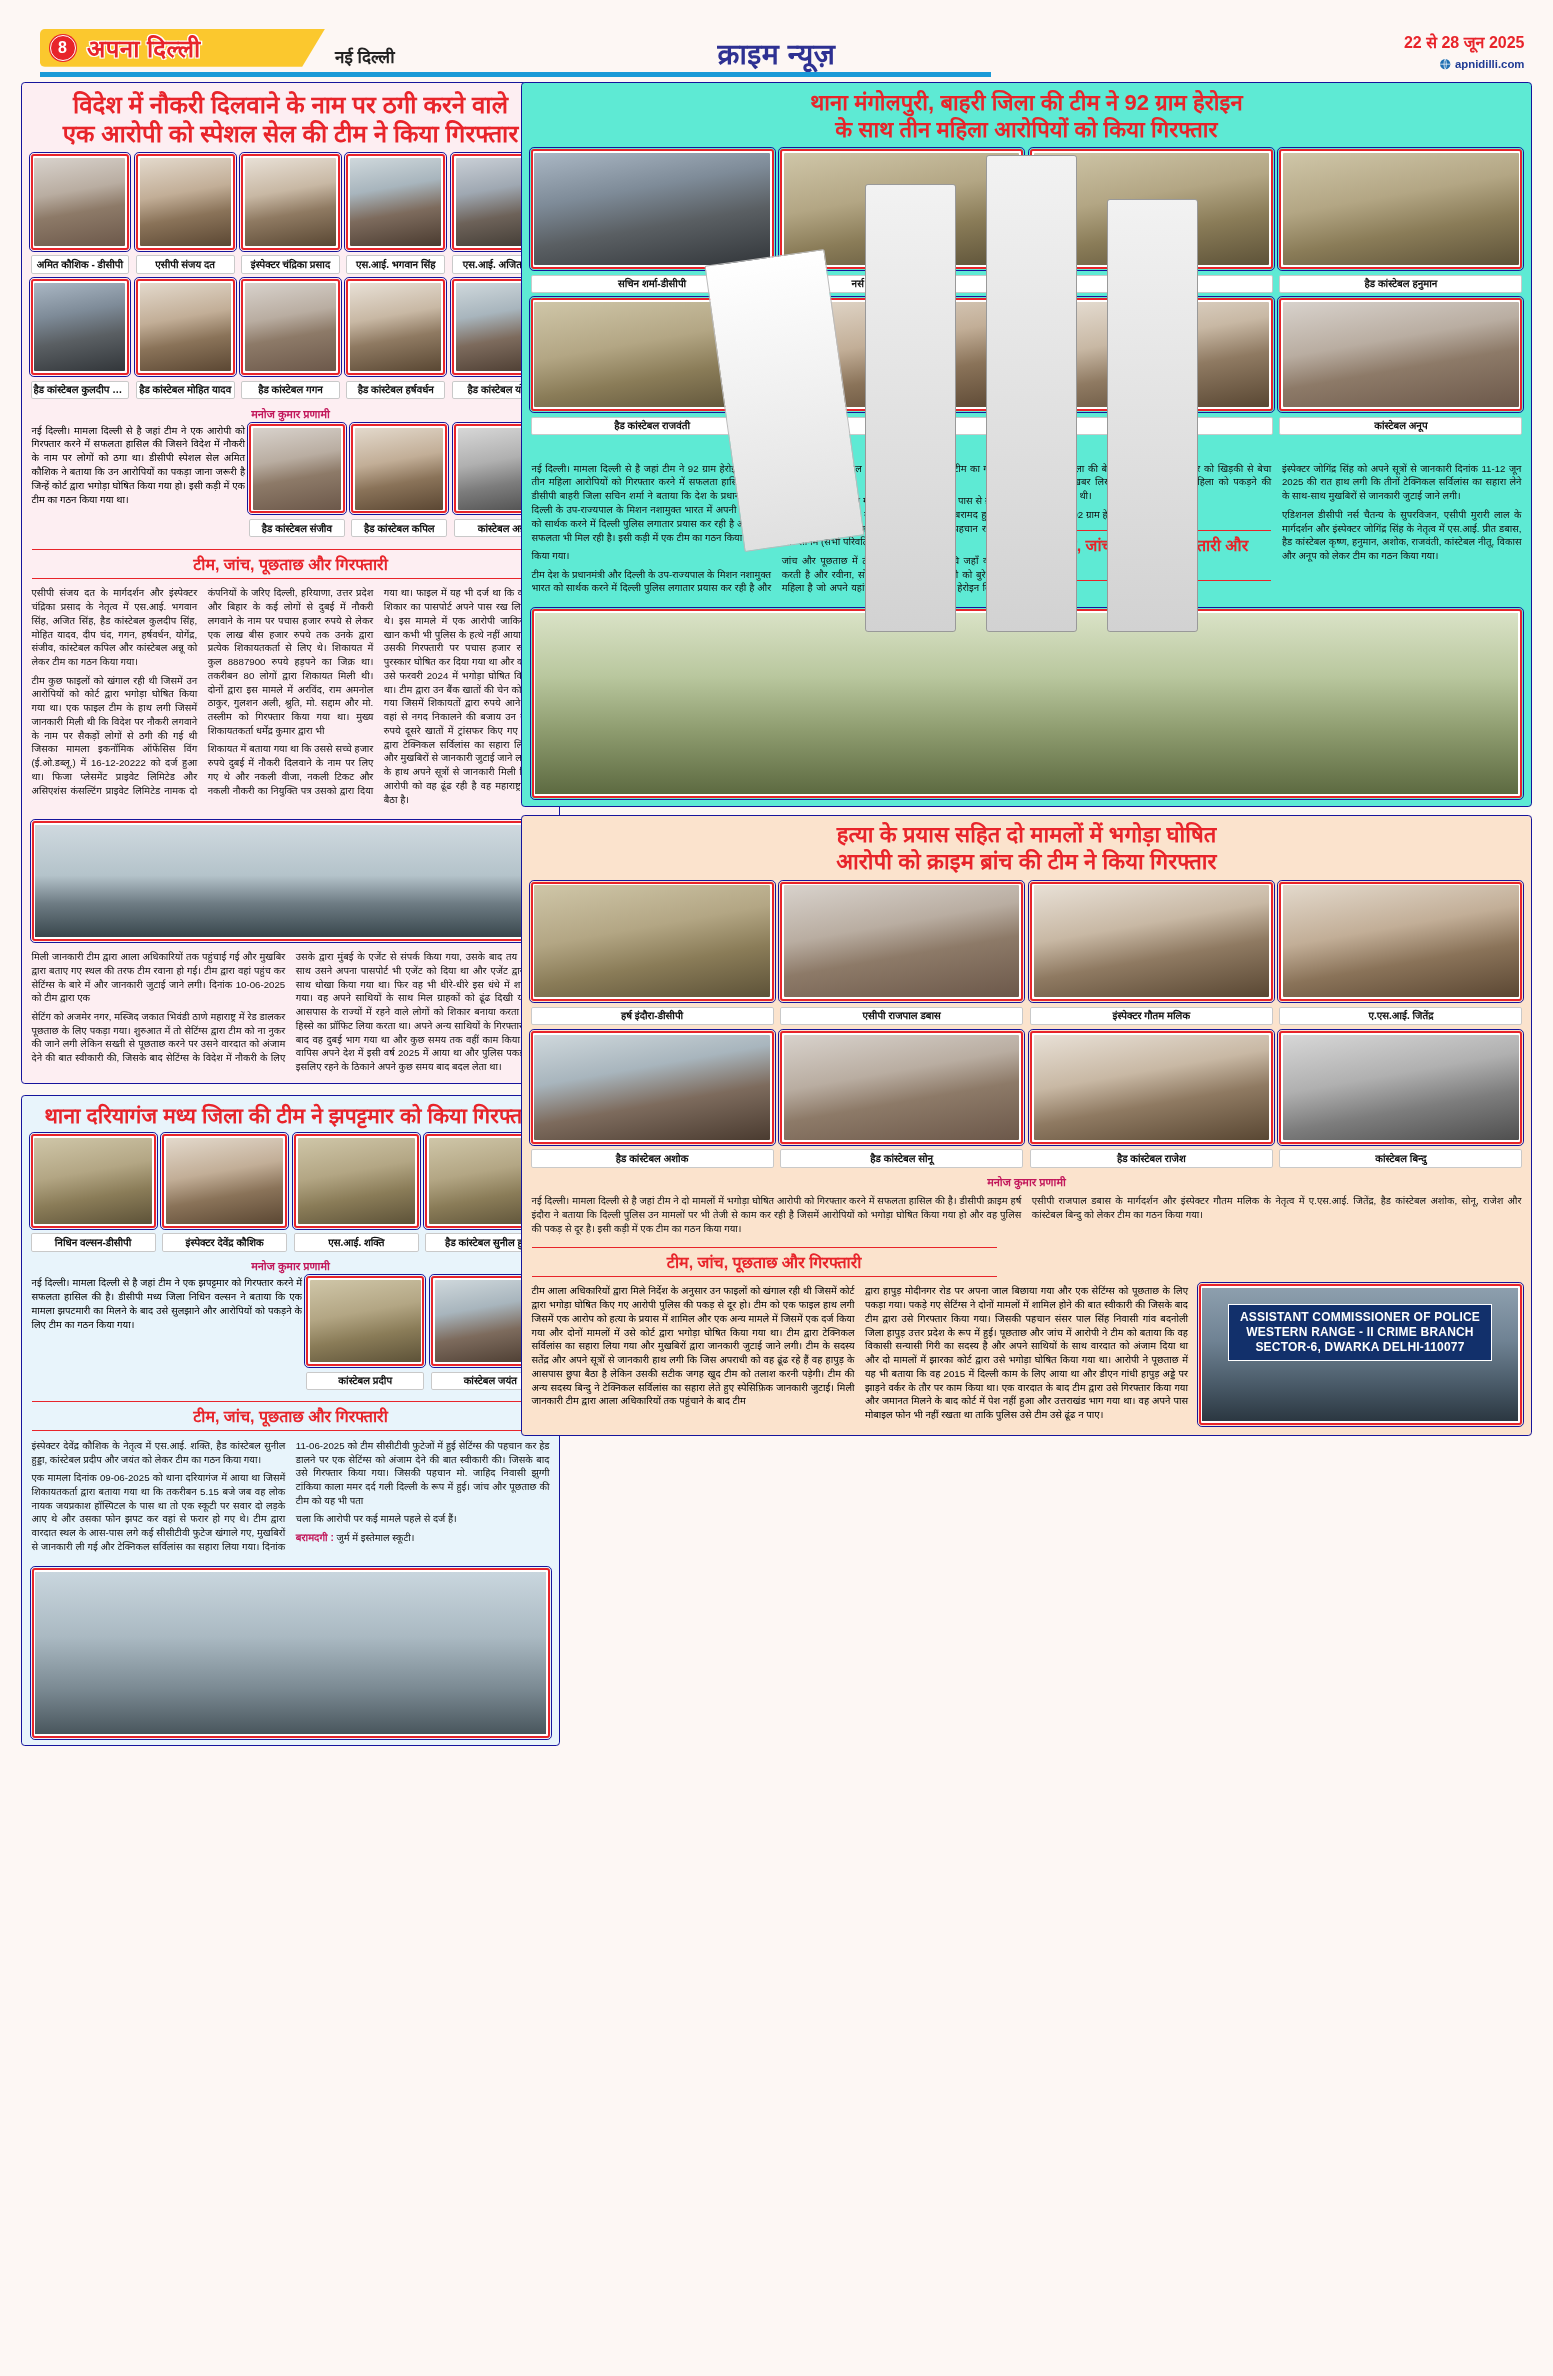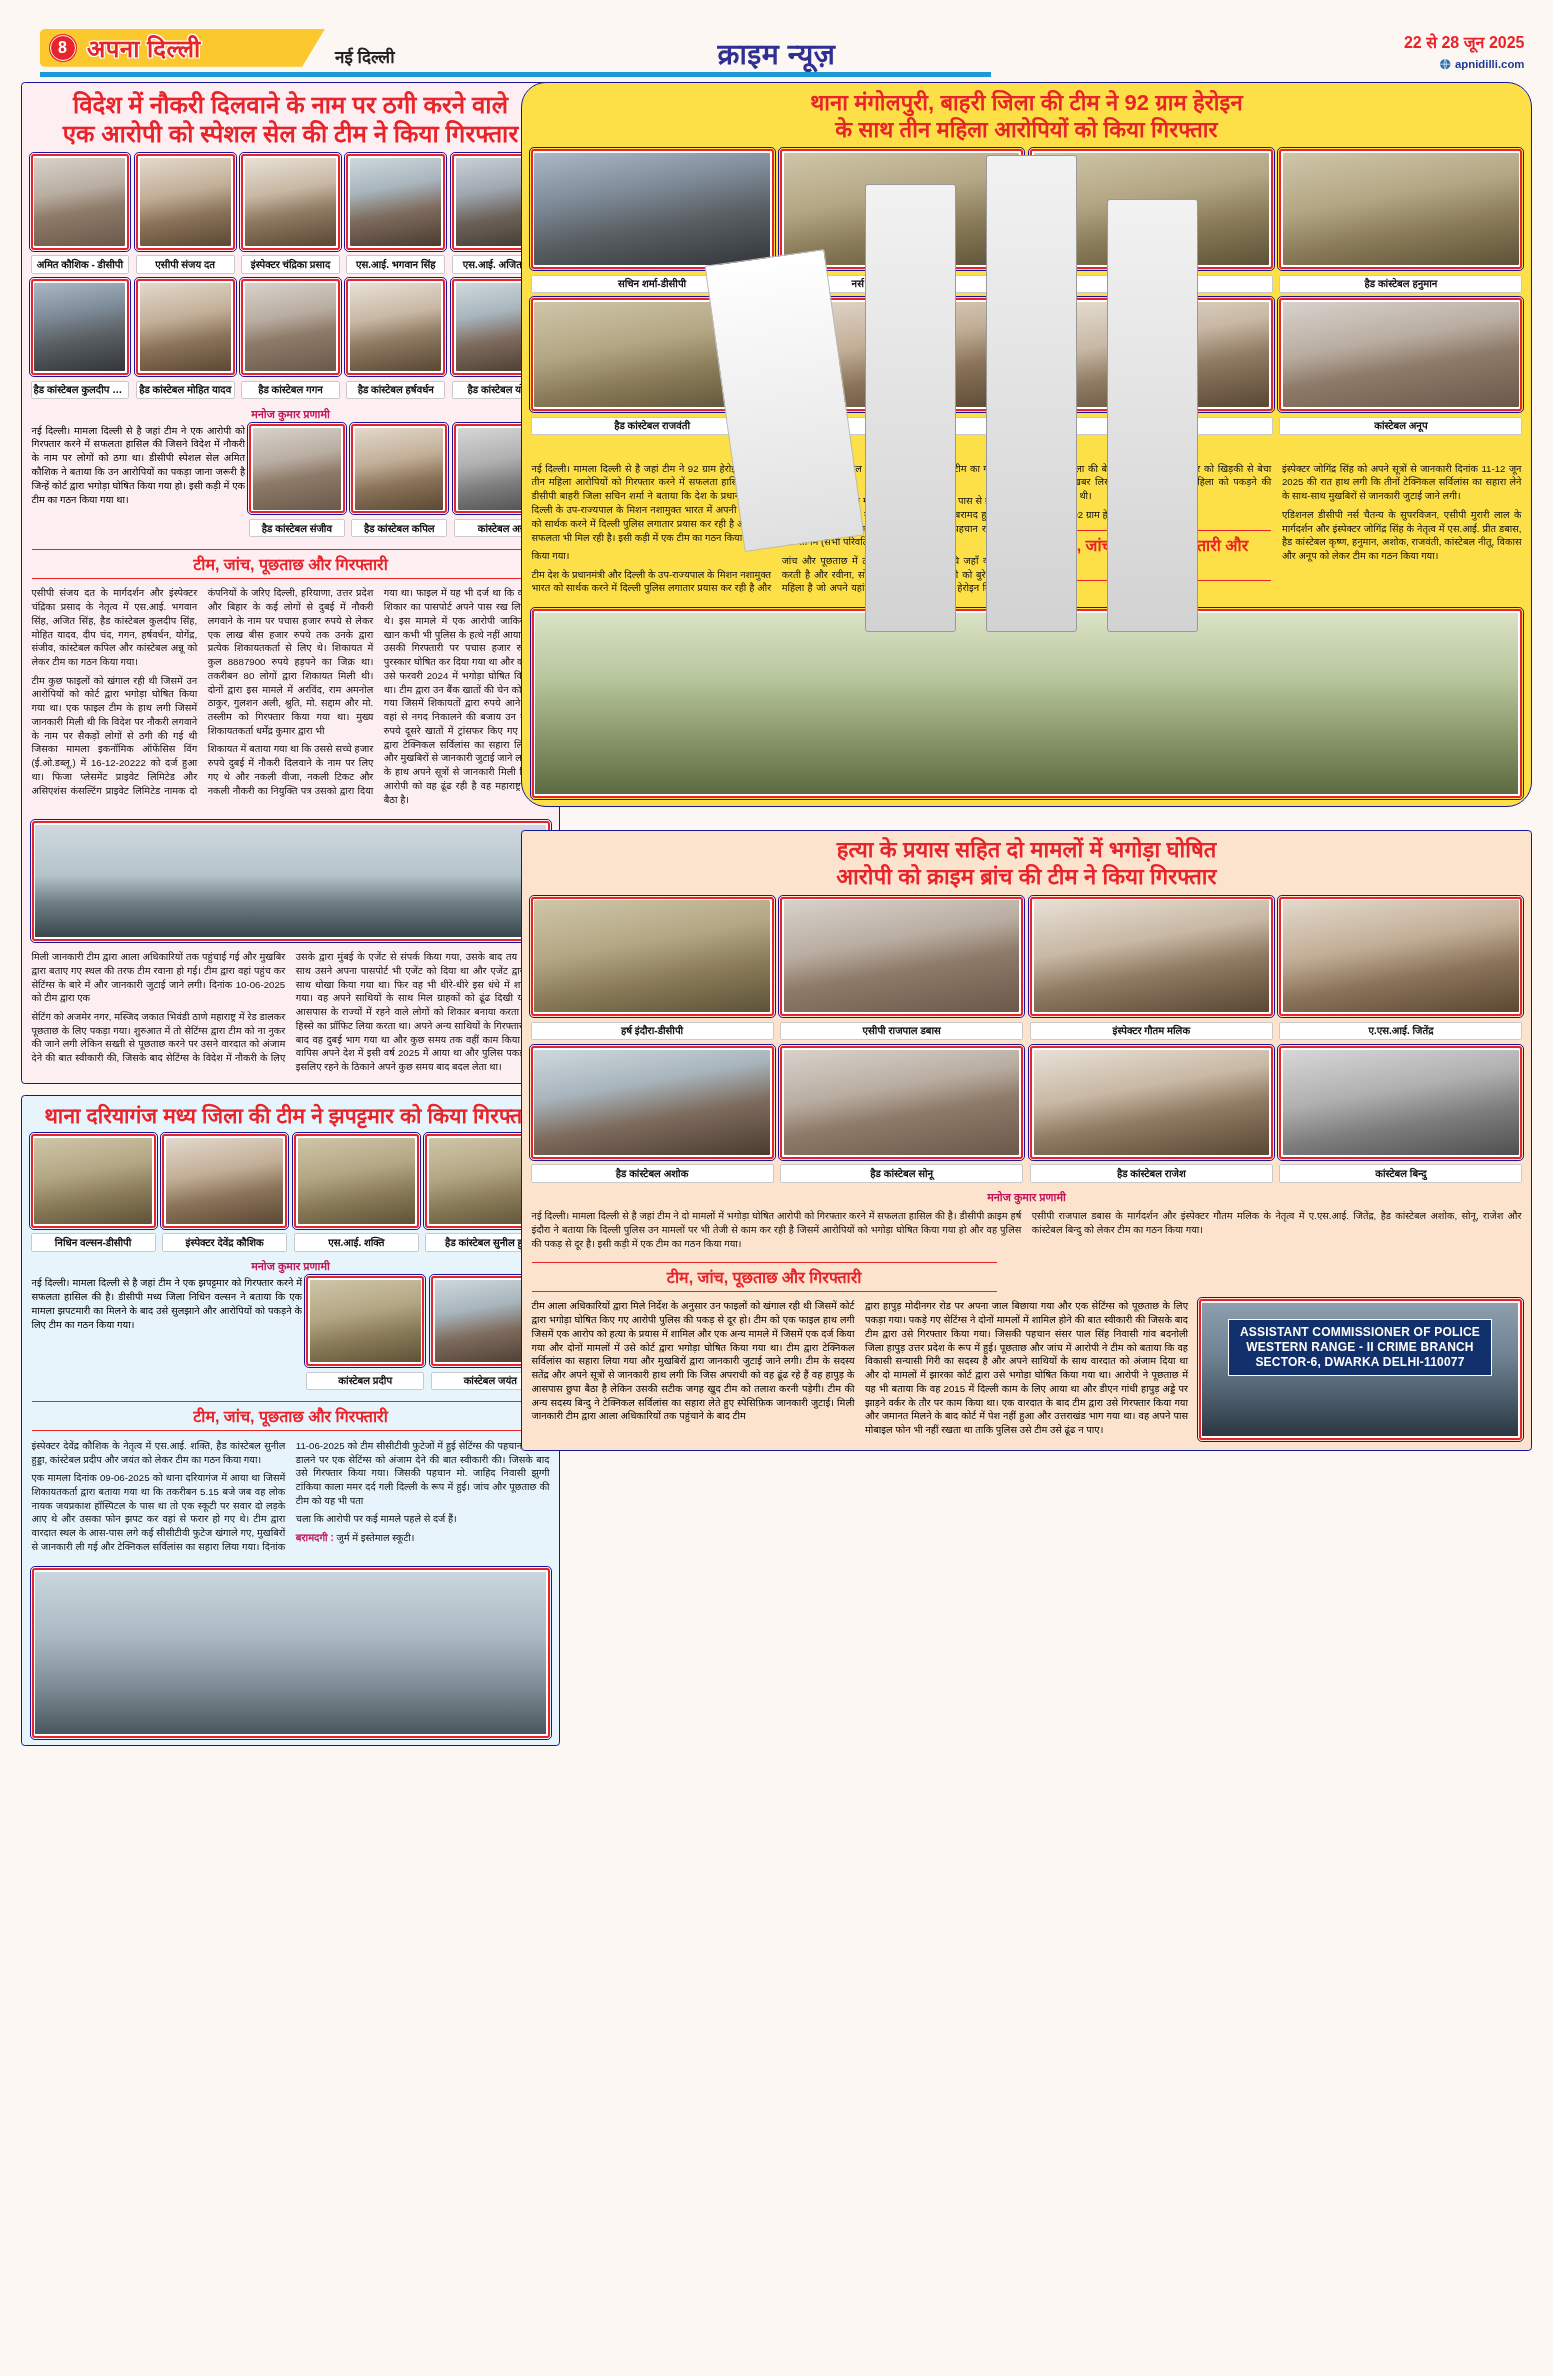--- a/index.html
+++ b/index.html
@@ -43,21 +43,21 @@
   .site-txt { font-size: 11.4px; color: #1f3a93; font-weight: 600; }
   .blue-rule { position: absolute; left: 40px; top: 49px; width: 951px; height: 4.8px; background: #1a9ad7; }
 
   
   .col-left  { position: absolute; left: 21px;  top: 82px; width: 539px; }
   .col-right { position: absolute; left: 521px; top: 82px; width: 1011px; }
 
   
   .article { border: 1.9px solid #16159c; border-radius: 3.8px; position: relative; overflow: hidden; }
   .art-pink   { background: #fdeef2; }
-  .art-green  { background: #fde047; border-radius: 25px; }
+  .art-green  { background: #5eead4; }
   .art-peach  { background: #fbe3cd; }
   .art-lblue  { background: #e8f4fb; }
 
   .headline {
     text-align: center; color: #e8242a; font-weight: bold;
     line-height: 1.22; padding: 6.7px 9.5px 5.7px; letter-spacing: 0.1px;
   }
   .hl-lg { font-size: 24px; }
   .hl-md { font-size: 22px; }
   .hl-sm { font-size: 21px; }
@@ -441,21 +441,21 @@
           <div style="position:absolute;left:34%;top:14%;width:9%;height:62%;background:linear-gradient(180deg,#f2f2f2,#d2d2d2);border:1px solid #999;border-radius:2.9px;"></div>
           <div style="position:absolute;left:46%;top:10%;width:9%;height:66%;background:linear-gradient(180deg,#f2f2f2,#d2d2d2);border:1px solid #999;border-radius:2.9px;"></div>
           <div style="position:absolute;left:58%;top:16%;width:9%;height:60%;background:linear-gradient(180deg,#f2f2f2,#d2d2d2);border:1px solid #999;border-radius:2.9px;"></div>
           <div style="position:absolute;left:20%;top:24%;width:12%;height:40%;background:linear-gradient(180deg,#ffffff,#e0e0e0);border:1px solid #bbb;border-radius:1.9px;transform:rotate(-8deg);"></div>
         </div>
       </div>
     </div>
 
     <div class="gap6"></div>
 
-    <div class="article art-peach" style="margin-top:17px">
+    <div class="article art-peach" style="margin-top:2px">
       <div class="headline hl-md">
         <div>हत्या के प्रयास सहित दो मामलों में भगोड़ा घोषित</div>
         <div>आरोपी को क्राइम ब्रांच की टीम ने किया गिरफ्तार</div>
       </div>
 
       <div class="photo-row">
         <div class="photo-card">
           <div class="frame">
               <div class="ph p-khaki" style="height:112px"></div>
             </div>

